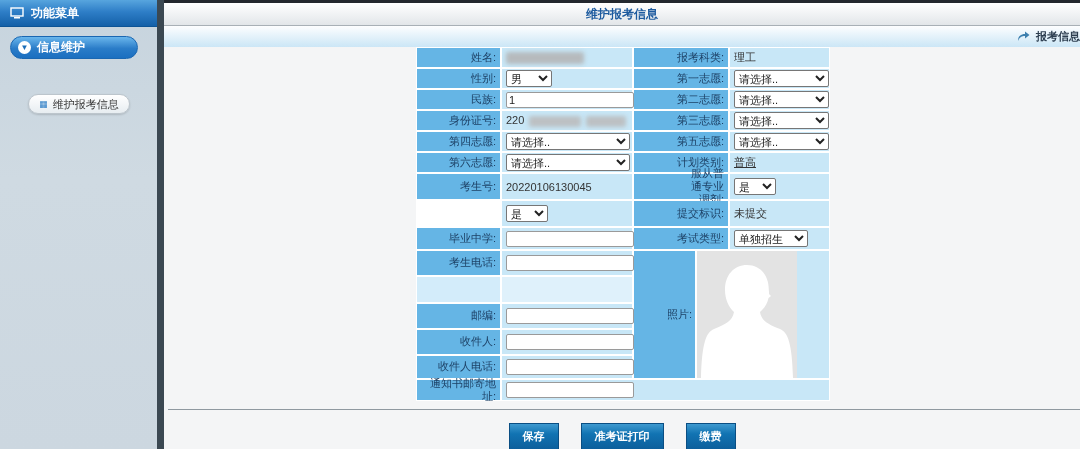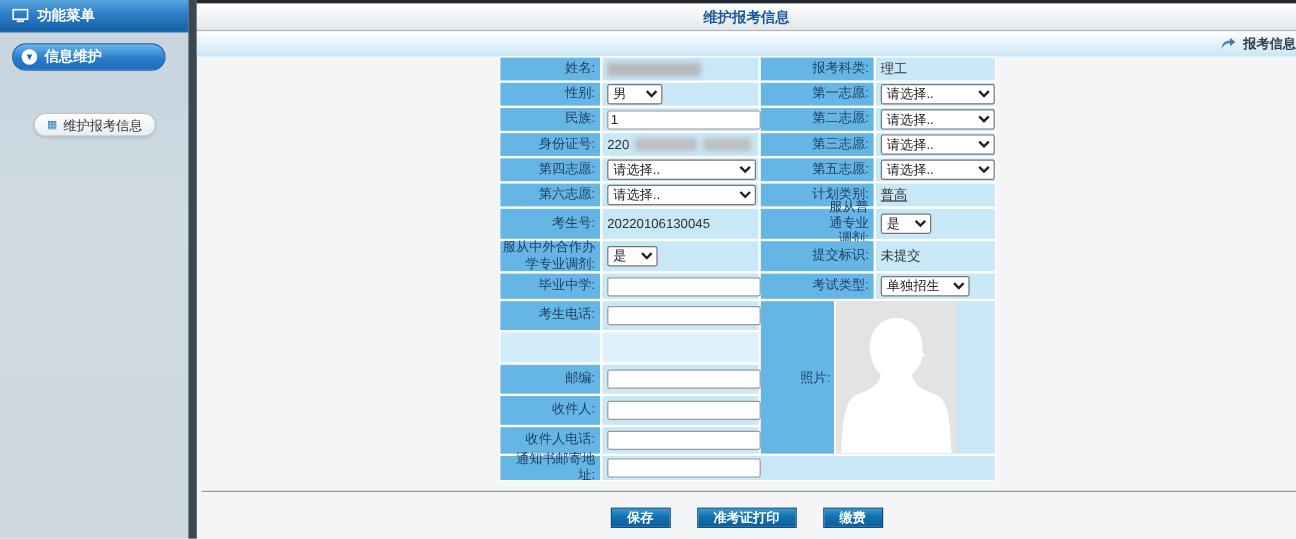--- a/index.html
+++ b/index.html
@@ -56,21 +56,21 @@
   .photo-lbl{width:61px;background:#65b5e5;color:#1d4166;font-size:11px;
              display:flex;align-items:center;justify-content:flex-end;padding-right:3px;
              box-sizing:border-box}
   .photo-area{flex:1;background:#c8e7f7;display:flex}
   .photo-box{width:100px;background:#e3e3e3;overflow:hidden}
   .photo-box svg{display:block}
 
   .sep-line{position:absolute;left:4px;right:0;top:409px;height:1px;background:#8f99a0}
   .btn-row{position:absolute;left:0;right:0;top:423px;display:flex;
            justify-content:center;gap:22px}
-  .btn{height:17px;line-height:17px;padding:0 13px;
+  .btn{height:27px;line-height:17px;padding:0 13px;
        background:linear-gradient(180deg,#3e99cf 0%,#1173b2 40%,#0d5f9c 100%);
        border:1px solid #0a4e83;color:#fff;font-size:11px;font-weight:bold;cursor:pointer}
 </style>
 </head>
 <body>
 
 <div class="sidebar">
   <div class="sb-header">
     <svg width="14" height="12" viewBox="0 0 14 12">
       <rect x="1" y="1" width="12" height="8" fill="none" stroke="#fff" stroke-width="1.4"></rect>
@@ -149,21 +149,20 @@
         <span>普高</span>
       </div>
       <div class="cell lbl" style="grid-area: 7 / 1; text-align: right;">考生号:</div>
       <div class="cell val" style="grid-area: 7 / 2;">
         <span>20220106130045</span>
       </div>
       <div class="cell lbl" style="grid-area: 7 / 3; padding-left: 48px;">服从普通专业调剂:</div>
       <div class="cell val" style="grid-area: 7 / 4;">
         <select style="width: 42px;"><option>是</option></select>
       </div>
-      <div class="cell lbl" style="grid-area: 8 / 1;">服从中外合作办学专业调剂:</div>
       <div class="cell val" style="grid-area: 8 / 2;">
         <select style="width: 42px;"><option>是</option></select>
       </div>
       <div class="cell lbl" style="grid-area: 8 / 3;">提交标识:</div>
       <div class="cell val" style="grid-area: 8 / 4;">
         <span>未提交</span>
       </div>
       <div class="cell lbl" style="grid-area: 9 / 1;">毕业中学:</div>
       <div class="cell val" style="grid-area: 9 / 2;">
         <input class="txt" style="width: 122px;">

